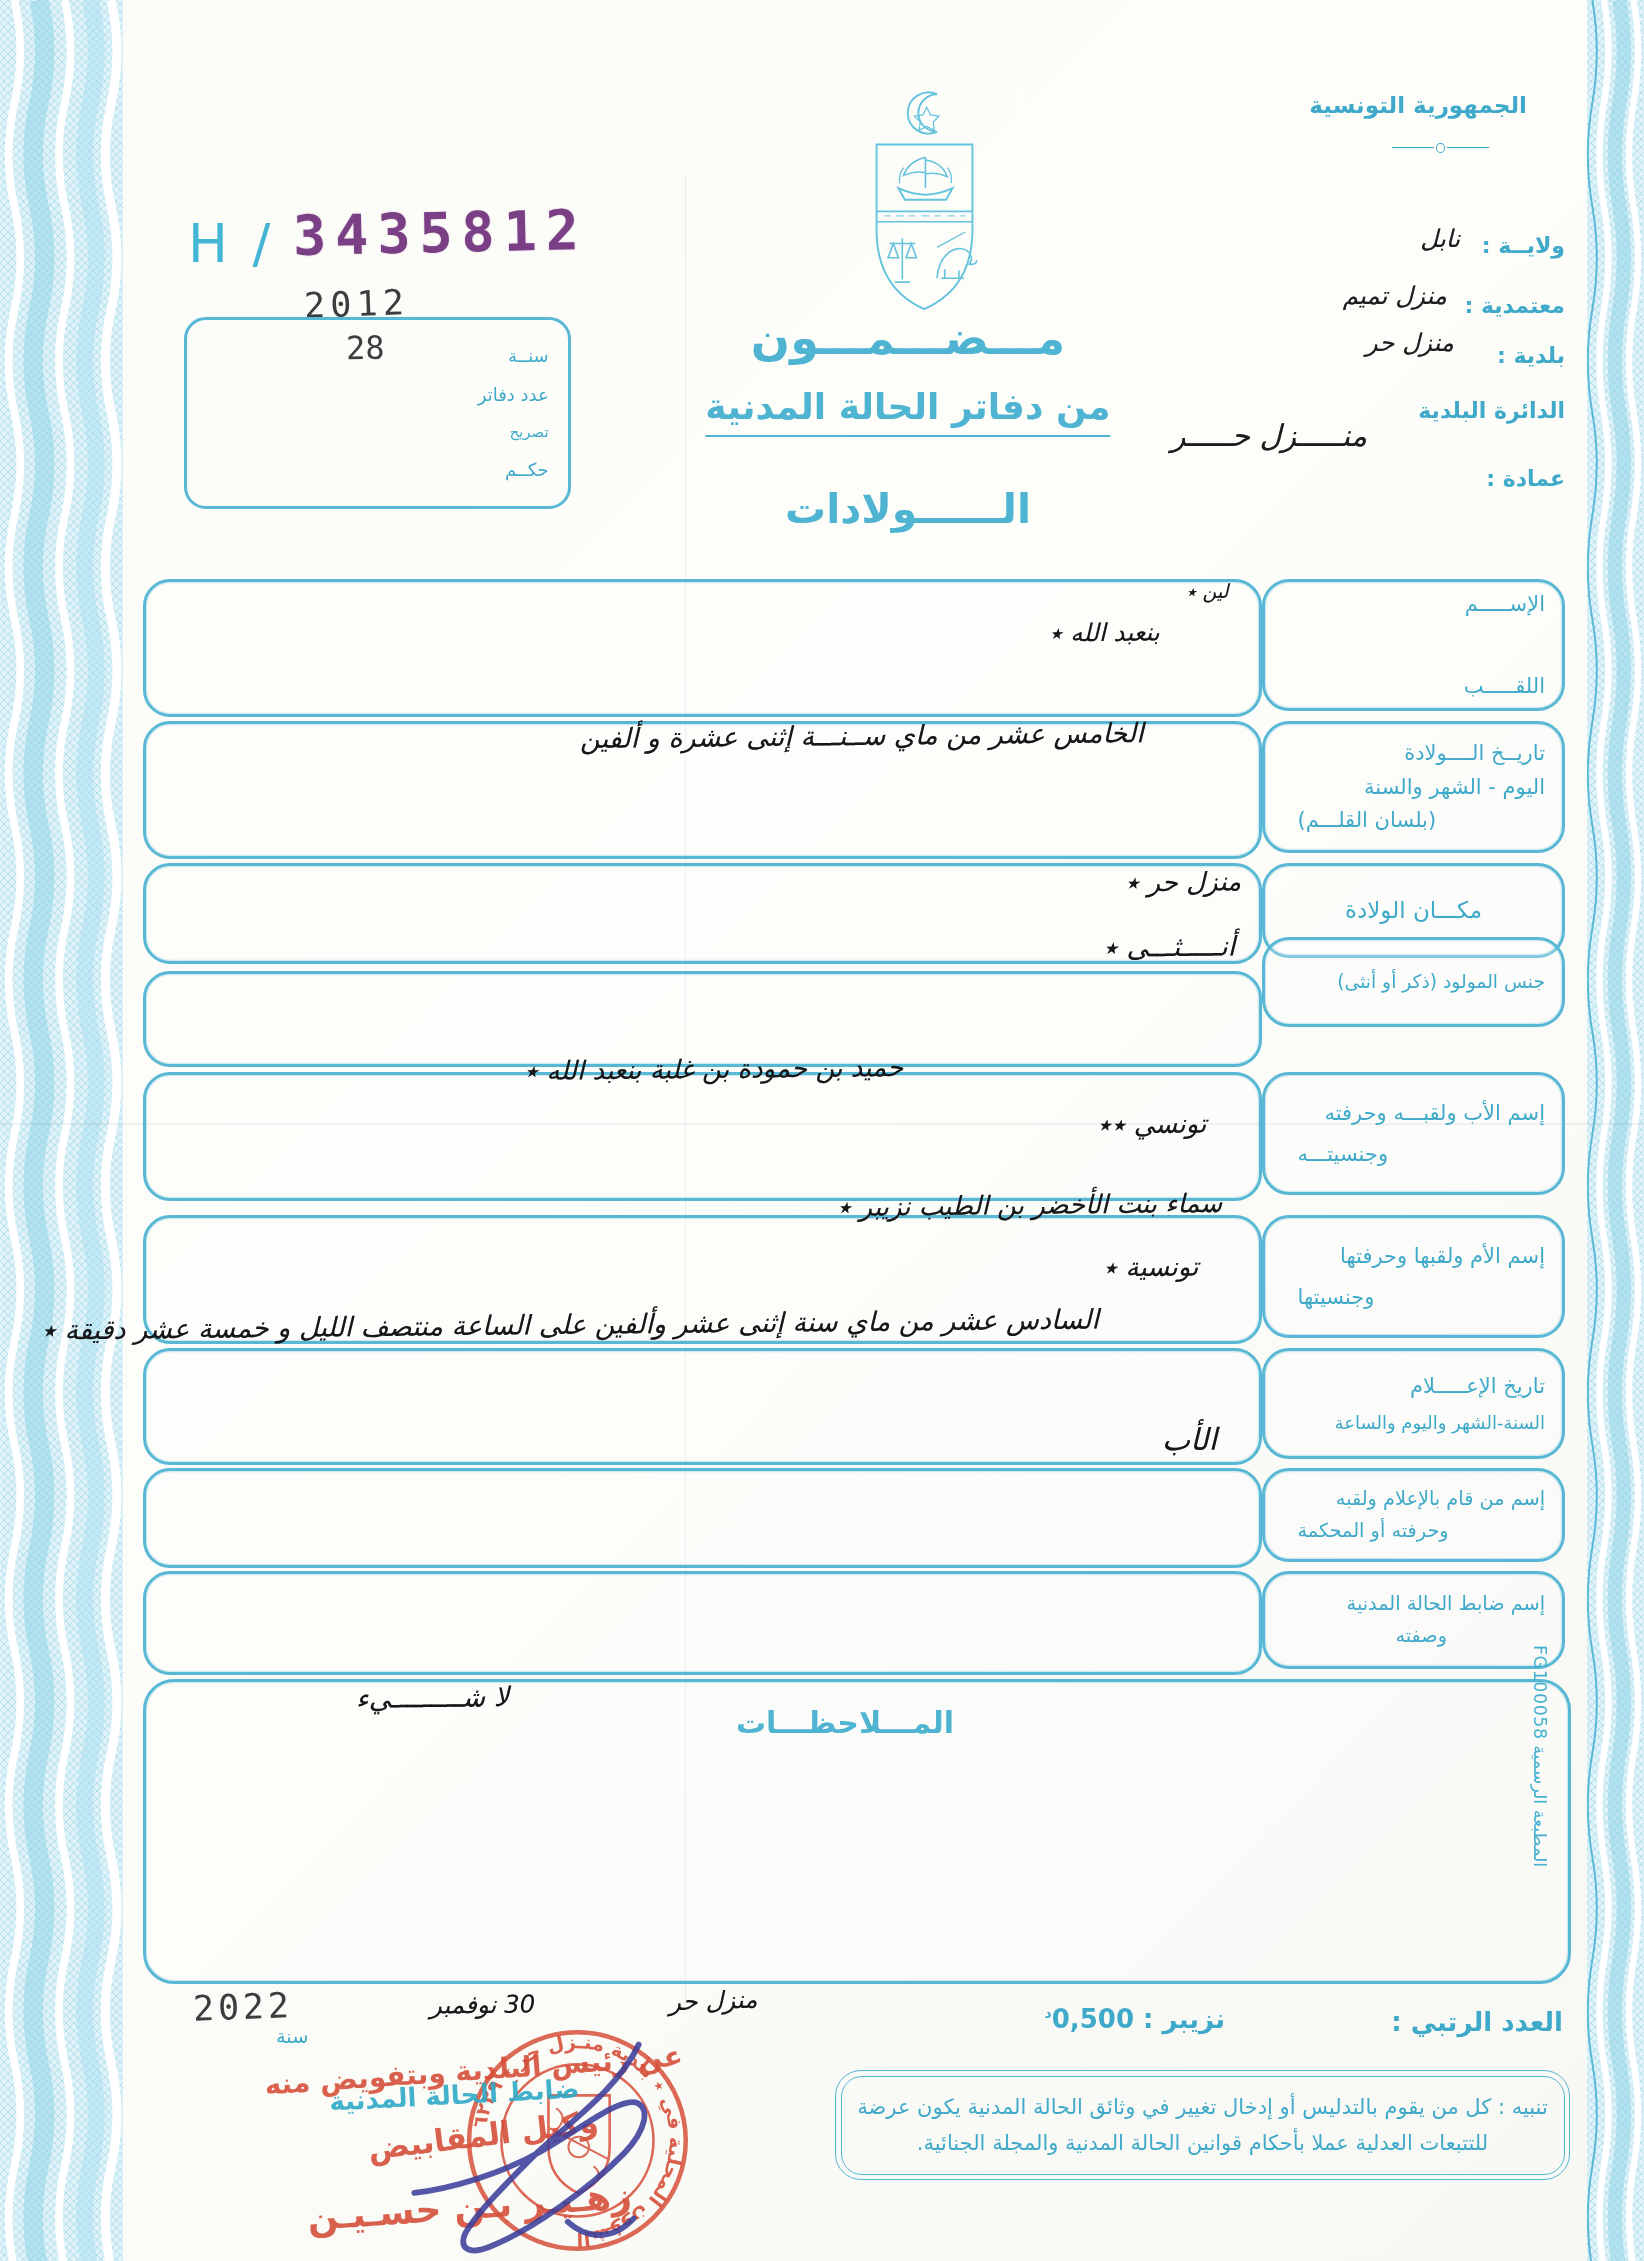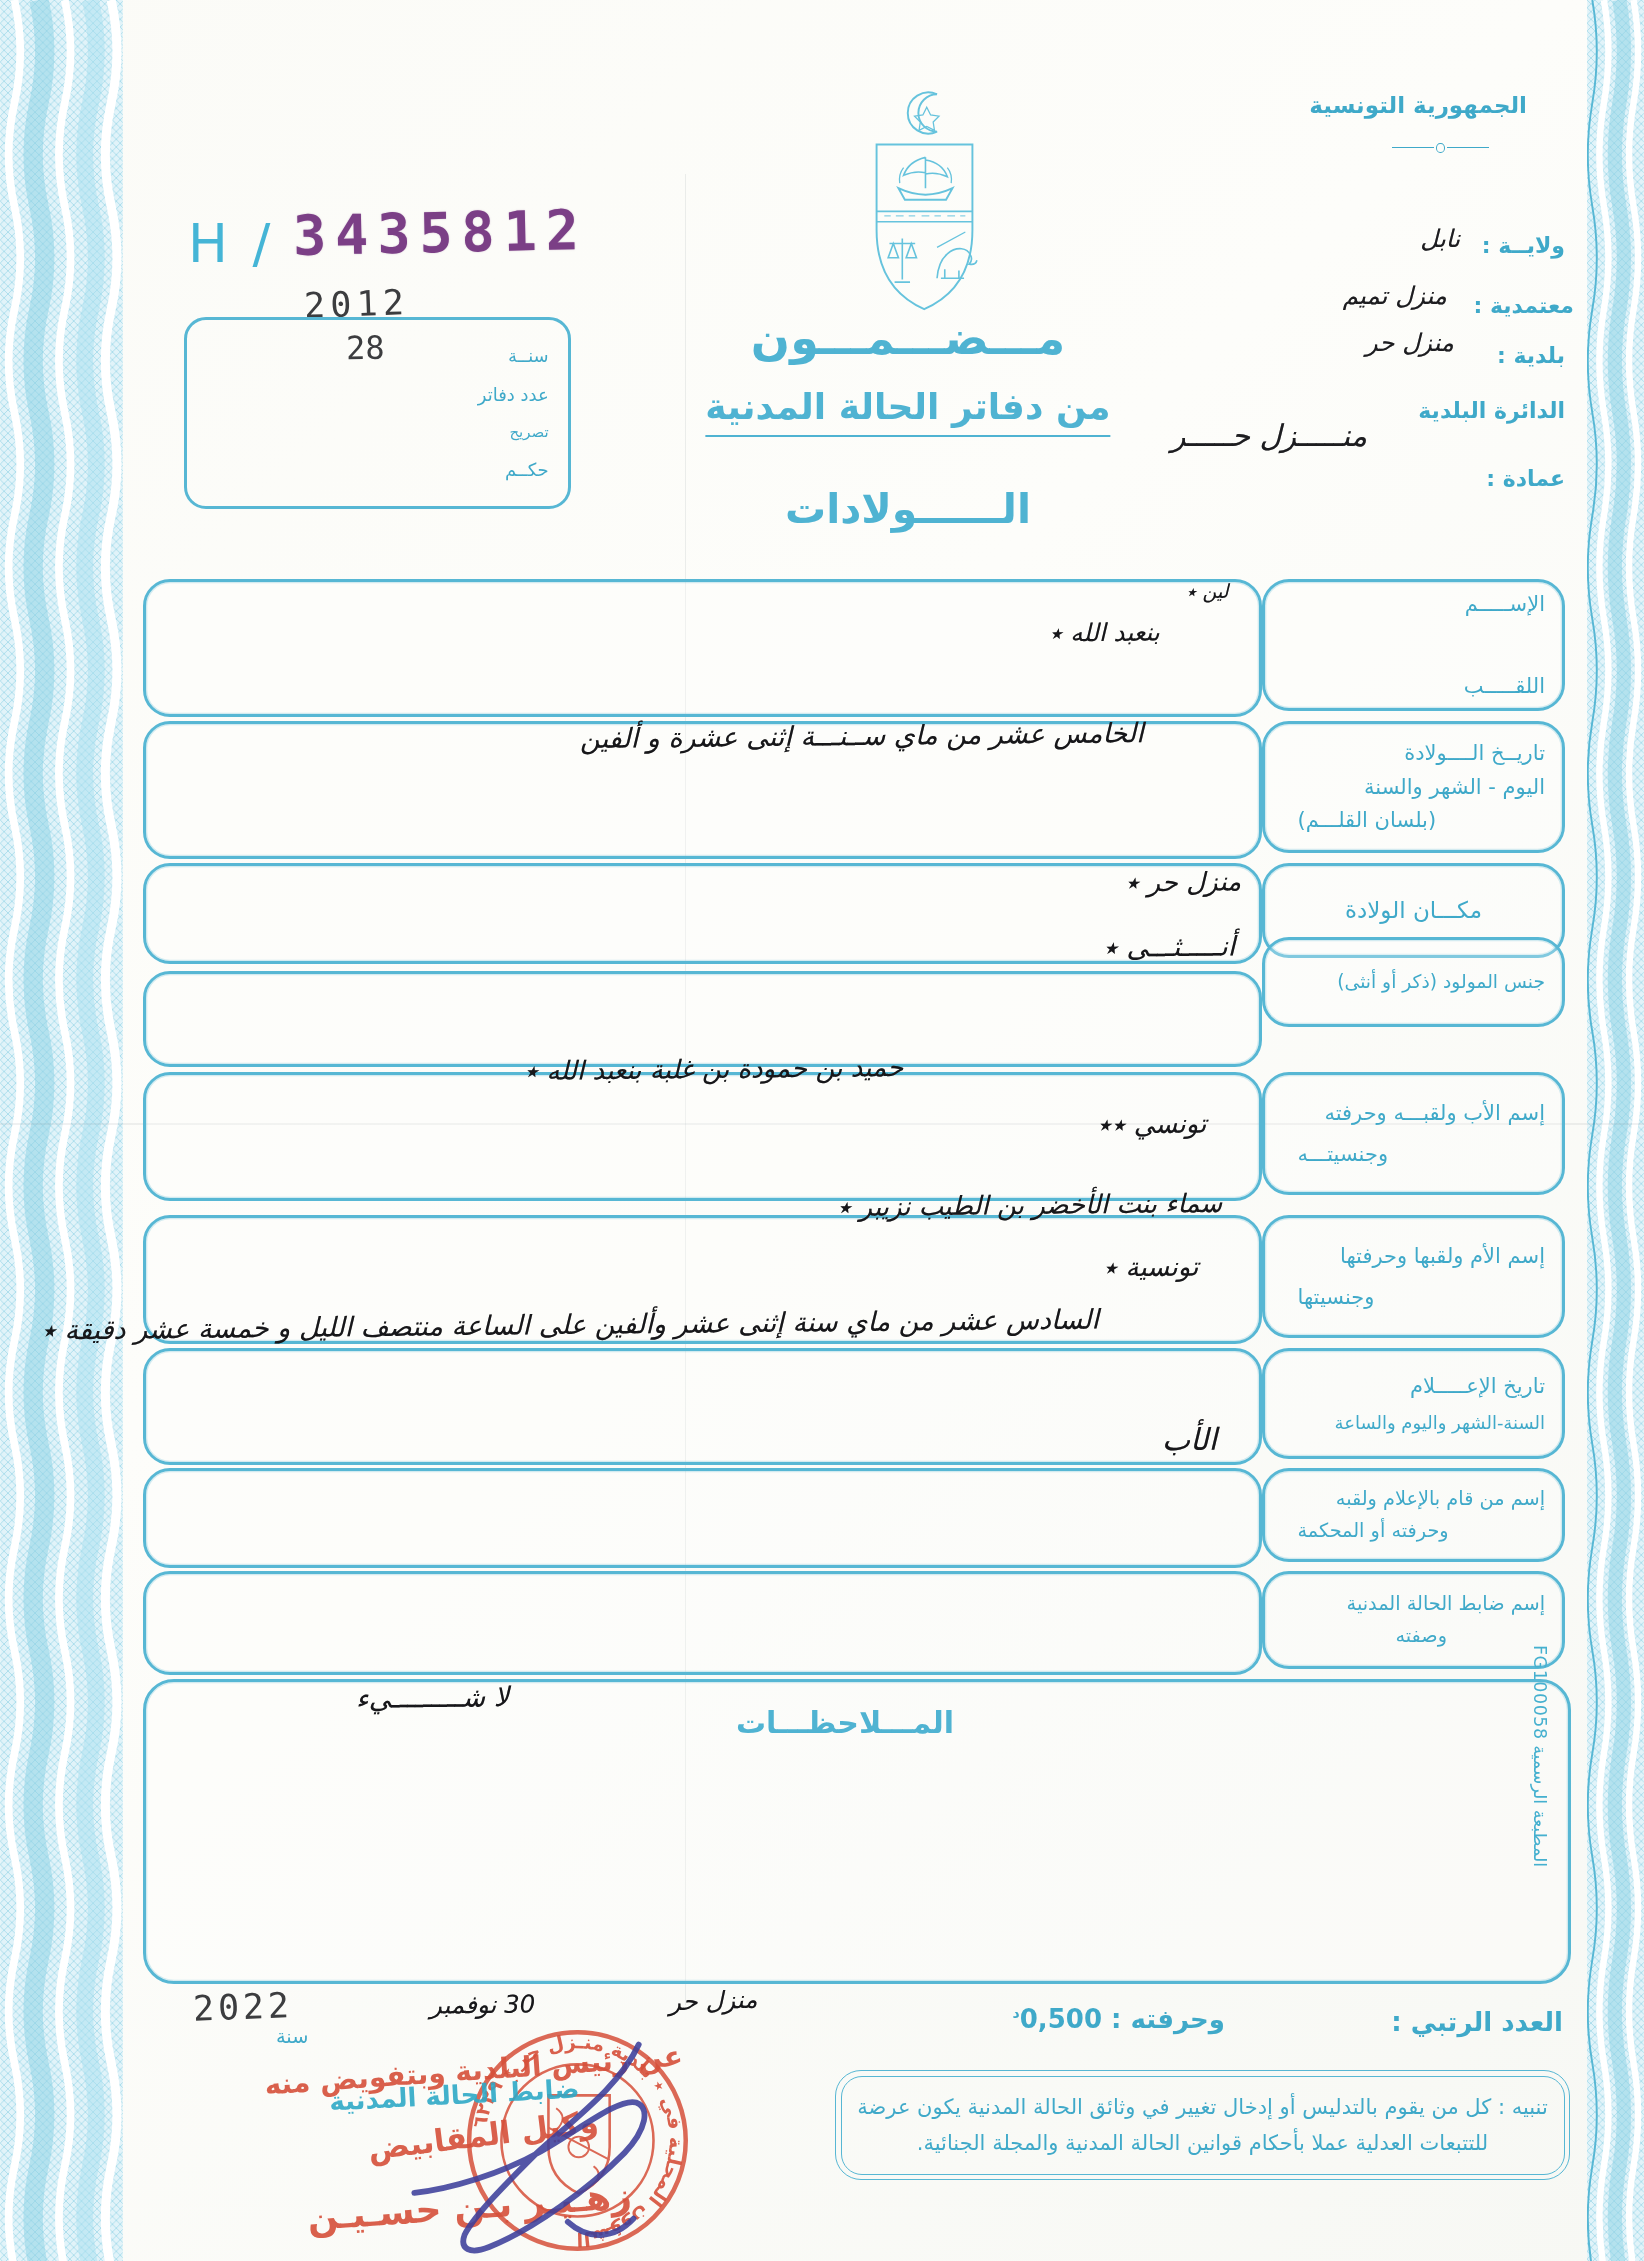--- a/index.html
+++ b/index.html
@@ -104,21 +104,21 @@
   <div class="hlabel" style="right:117px;top:92px;font-size:23px;">الجمهورية التونسية</div>
   <div class="divider-motif">
     <span class="seg"></span>
       <span class="dot"></span>
       <span class="seg"></span>
   </div>
 
   <div class="hlabel" style="right:79px;top:233px;">ولايــة :</div>
   <div class="hvalue" style="right:184px;top:224px;">نابل</div>
 
-  <div class="hlabel" style="right:70px;top:293px;">معتمدية :</div>
+  <div class="hlabel" style="right:79px;top:293px;">معتمدية :</div>
   <div class="hvalue" style="right:197px;top:281px;">منزل تميم</div>
 
   <div class="hlabel" style="right:79px;top:343px;">بلدية :</div>
   <div class="hvalue" style="right:190px;top:328px;">منزل حر</div>
 
   <div class="hlabel" style="right:79px;top:398px;">الدائرة البلدية</div>
   <div class="hvalue" style="right:277px;top:418px;font-size:30px;">منـــــزل حـــــر</div>
 
   <div class="hlabel" style="right:79px;top:466px;">عمادة :</div>
 
@@ -210,21 +210,21 @@
   <div class="ink" style="right:427px;top:1422px;font-size:30px;">الأب</div>
   <div class="ink" style="right:1135px;top:1682px;font-size:27px;">لا شـــــــــيء</div>
 
   <div class="ink" style="right:887px;top:1986px;font-size:24.5px;transform:rotate(-2deg);">منزل حر</div>
   <div class="ink" style="right:1109px;top:1990px;font-size:24.5px;">30 نوفمبر</div>
   <div class="stamped" style="left:193px;top:1987px;font-size:35px;letter-spacing:3.9px;transform:rotate(-2deg);">2022</div>
   <div class="abs rtl" style="left:276px;top:2025px;font-size:19.3px;color:#3fa9c9;">سنة</div>
 
   <div class="hlabel" style="right:81px;top:2007px;font-size:26px;">العدد الرتبي :</div>
   <div class="abs rtl" style="right:419px;top:2004px;font-size:26px;color:#3fa9c9;font-weight:bold;white-space:nowrap;">
-    <span>وحرفته :</span>
+    <span>نزيبر :</span>
     <span>0,500</span><sup class="cur">د</sup>
   </div>
 
   <div class="noticebox">
     <div class="inner">
       <div class="notice-line">تنبيه : كل من يقوم بالتدليس أو إدخال تغيير في وثائق الحالة المدنية يكون عرضة</div>
       <div class="notice-line">للتتبعات العدلية عملا بأحكام قوانين الحالة المدنية والمجلة الجنائية.</div>
     </div>
   </div>
 

